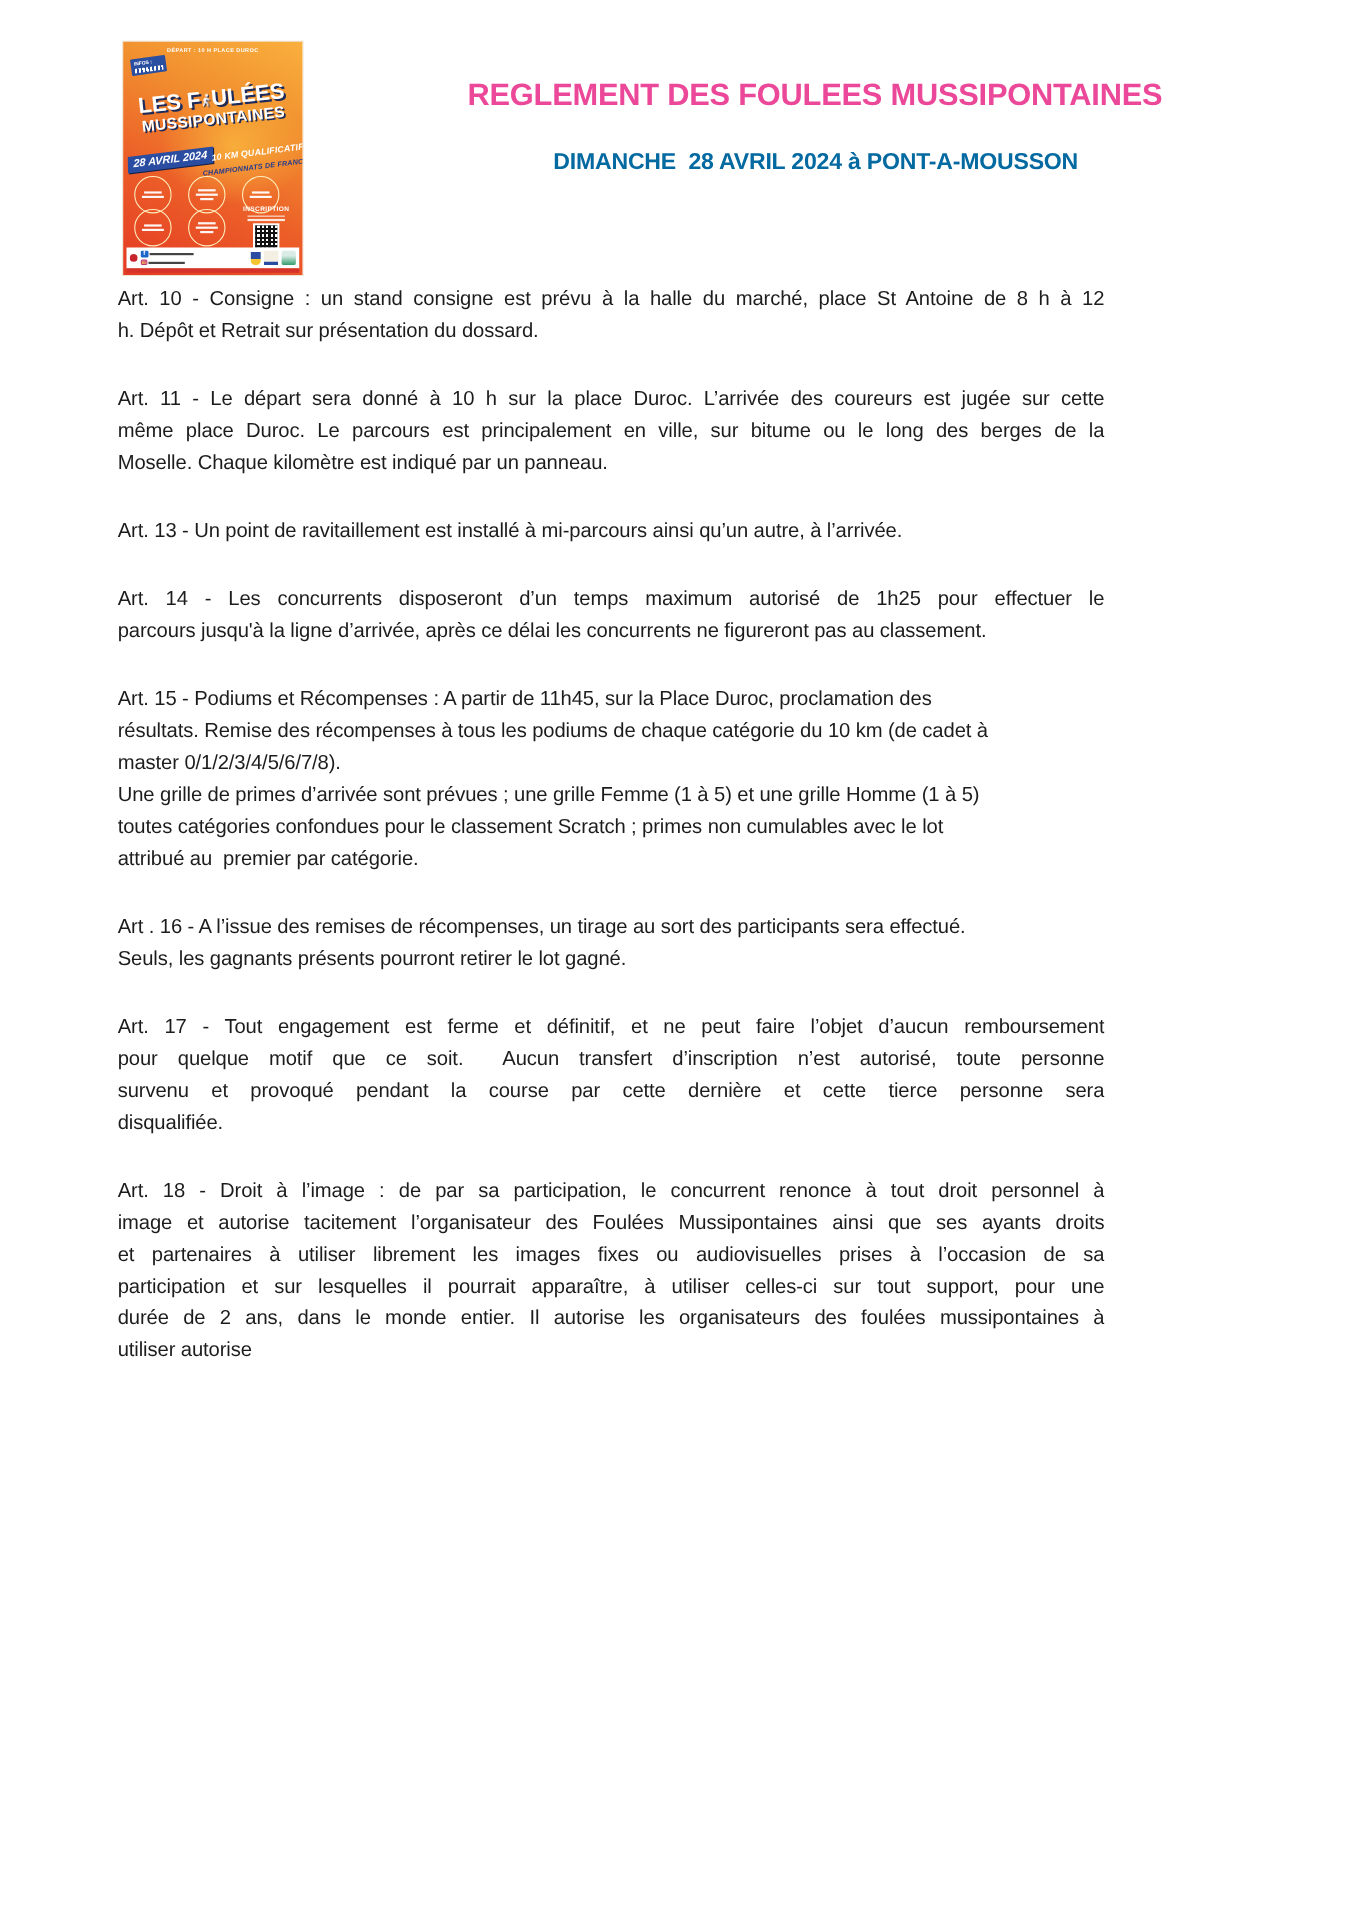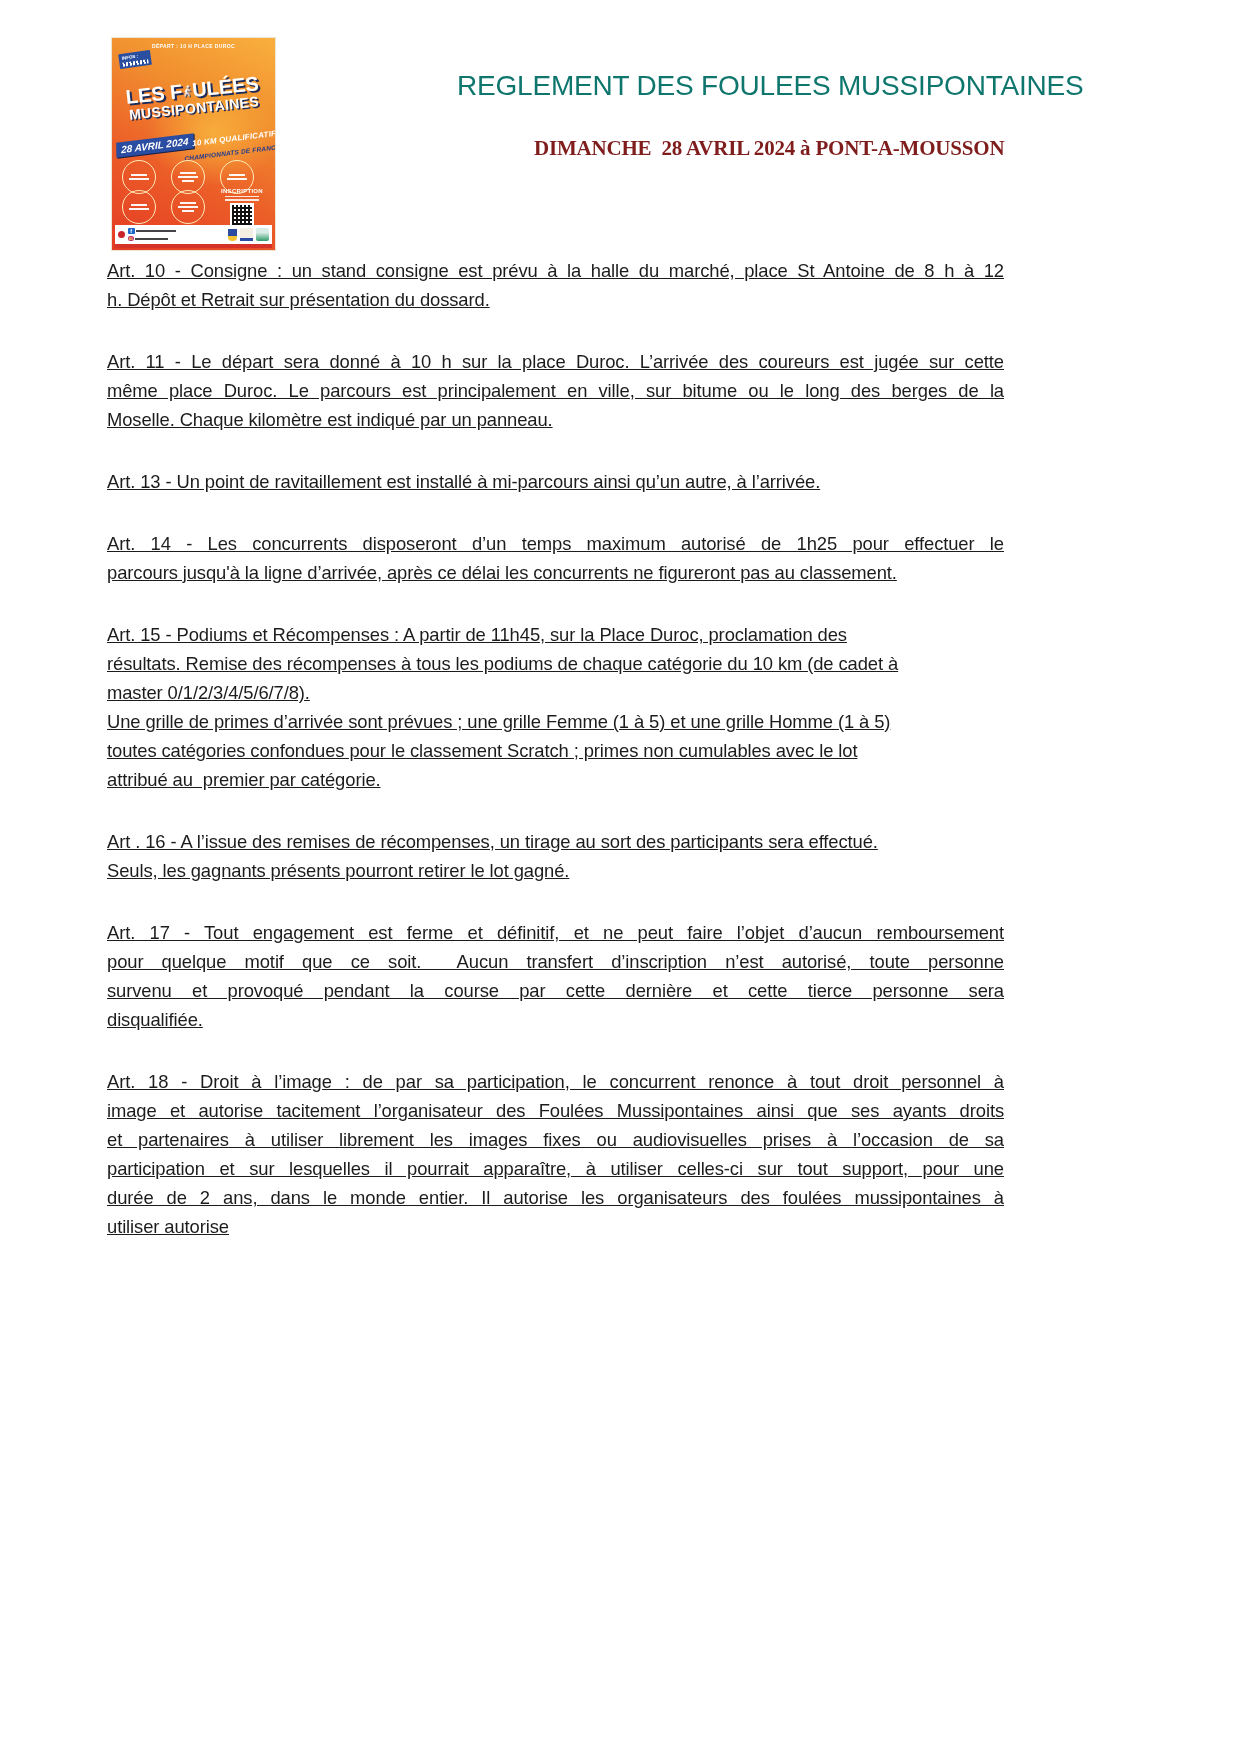--- a/index.html
+++ b/index.html
@@ -1,23 +1,23 @@
 <!DOCTYPE html>
 <html><head>
 <meta charset="utf-8">
 <style>
   html,body{margin:0;padding:0;background:#ffffff;}
   .page{position:relative;width:1241px;height:1755px;background:#ffffff;overflow:hidden;
         font-family:"Liberation Sans", sans-serif;}
 
   
-  .doc-title{position:absolute;left:457px;top:70px;font-size:28px;font-weight:normal;
-             color:#0f766e;white-space:nowrap;letter-spacing:-0.2px;}
-  .doc-subtitle{position:absolute;left:534px;top:136px;font-size:21px;font-weight:bold;
-             color:#7f1d1d;white-space:nowrap;letter-spacing:-0.2px;font-family:Liberation Serif, serif;}
+  .doc-title{position:absolute;left:425px;top:70px;font-size:28px;font-weight:bold;
+             color:#ec4899;white-space:nowrap;letter-spacing:-0.2px;}
+  .doc-subtitle{position:absolute;left:503px;top:136px;font-size:21px;font-weight:bold;
+             color:#0369a1;white-space:nowrap;letter-spacing:-0.2px;}
 
   
   .poster{position:absolute;left:112px;top:38px;width:163px;height:212px;overflow:hidden;
     background:
       radial-gradient(95px 75px at 62% 45%, rgba(255,215,70,.55), rgba(255,215,70,0) 70%),
       linear-gradient(205deg,#f9b03d 0%,#f18f2f 30%,#ec5f28 62%,#e43a24 100%);
     box-shadow:0 0 0 1px #eee4d4;}
   .p-top{position:absolute;top:5px;left:0;right:0;text-align:center;font-size:5px;
          font-weight:bold;color:#fff;letter-spacing:.4px;}
   .p-infos{position:absolute;top:14px;left:7px;background:#2a4ea0;color:#fff;font-size:4.5px;
@@ -64,21 +64,21 @@
   .s-spacer{flex:1;}
   .s-l1{width:9px;height:12px;background:linear-gradient(180deg,#2b4da1 55%,#f4c531 55%);
         border-radius:0 0 4px 4px;flex:none;}
   .s-l2{width:13px;height:13px;background:#f4efe3;box-shadow:inset 0 -3px 0 #2b4da1;flex:none;}
   .s-l3{width:13px;height:13px;background:linear-gradient(180deg,#d9ece6 35%,#2f9c6a 100%);
         border-radius:2px;flex:none;}
 
   
   .doc{position:absolute;left:107px;top:256px;width:897px;color:#1c1c1c;
        font-size:18.4px;letter-spacing:-0.1px;}
-  .para{margin:0 0 33px 0;text-decoration:underline;}
+  .para{margin:0 0 33px 0;}
   .ln,.jl{height:29px;line-height:29px;}
   .ln{white-space:nowrap;}
   .jl{text-align:justify;text-align-last:justify;overflow:hidden;}
 </style>
 </head>
 <body>
 
 <div class="page">
 
   <div class="doc-title">REGLEMENT DES FOULEES MUSSIPONTAINES</div>

